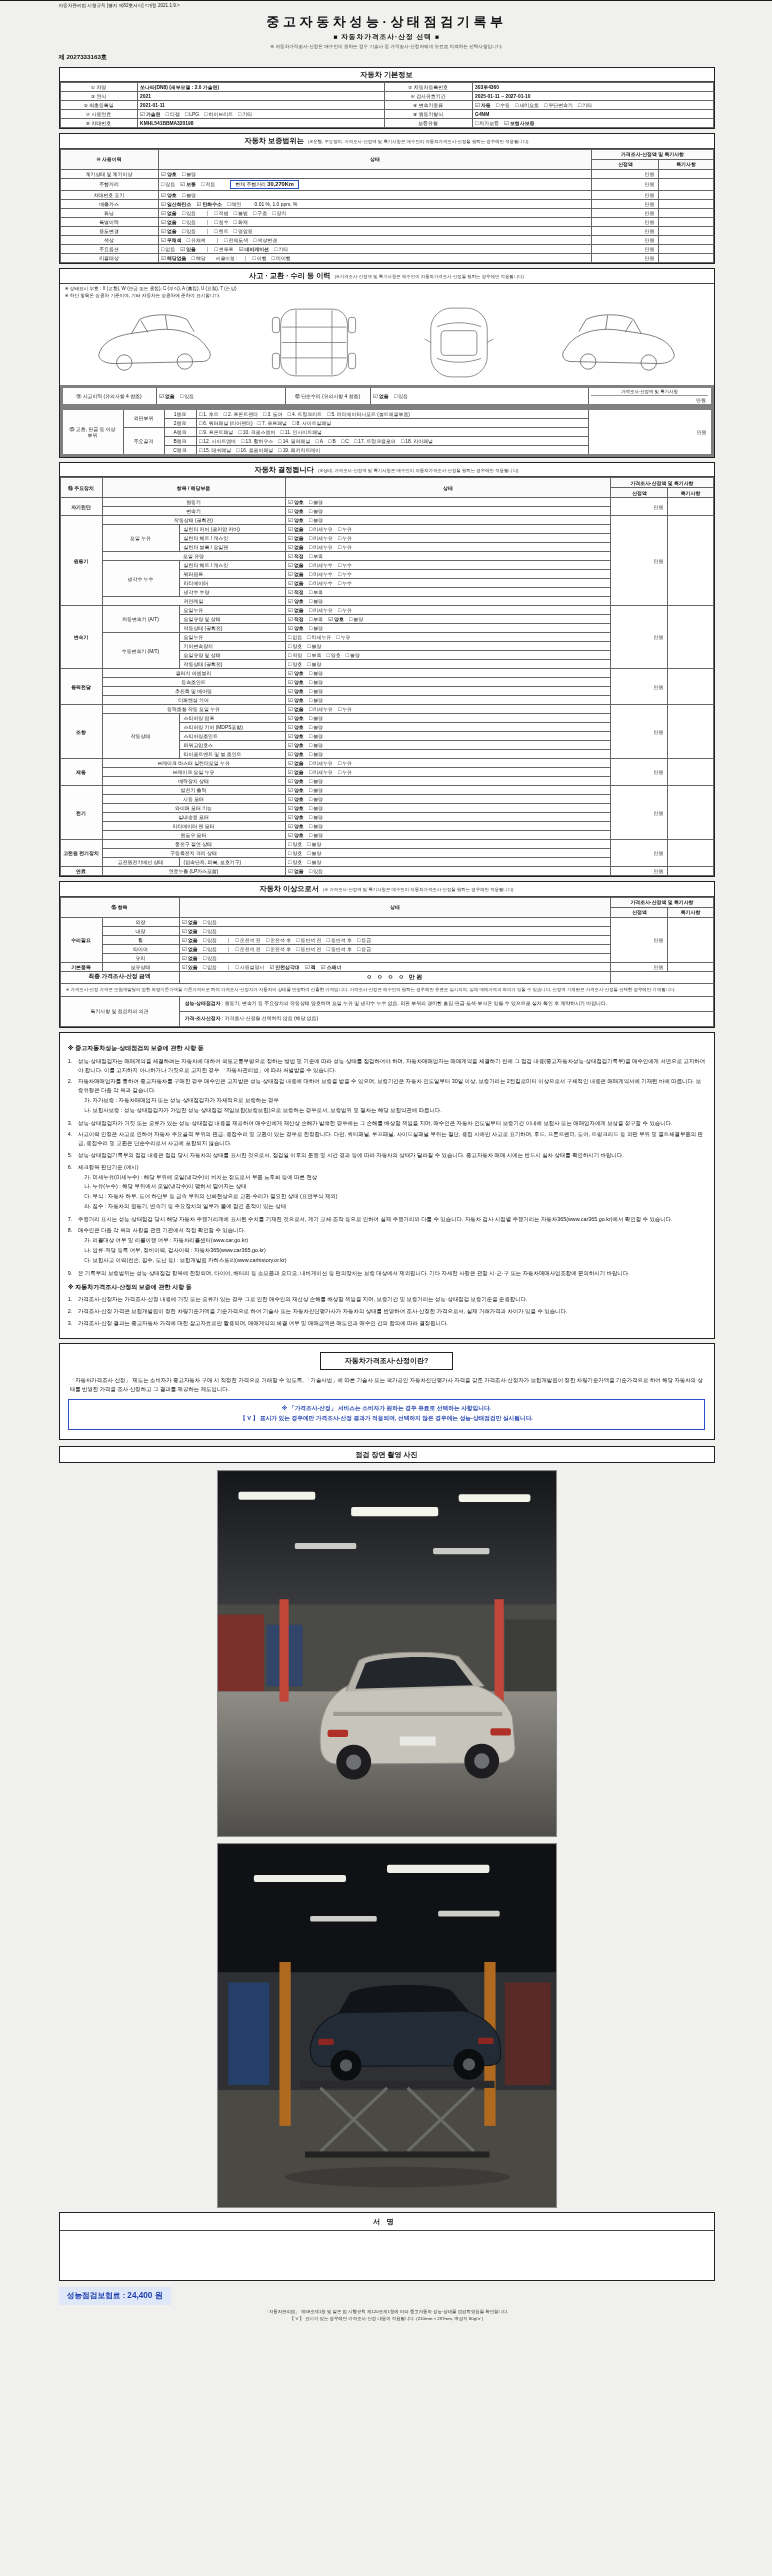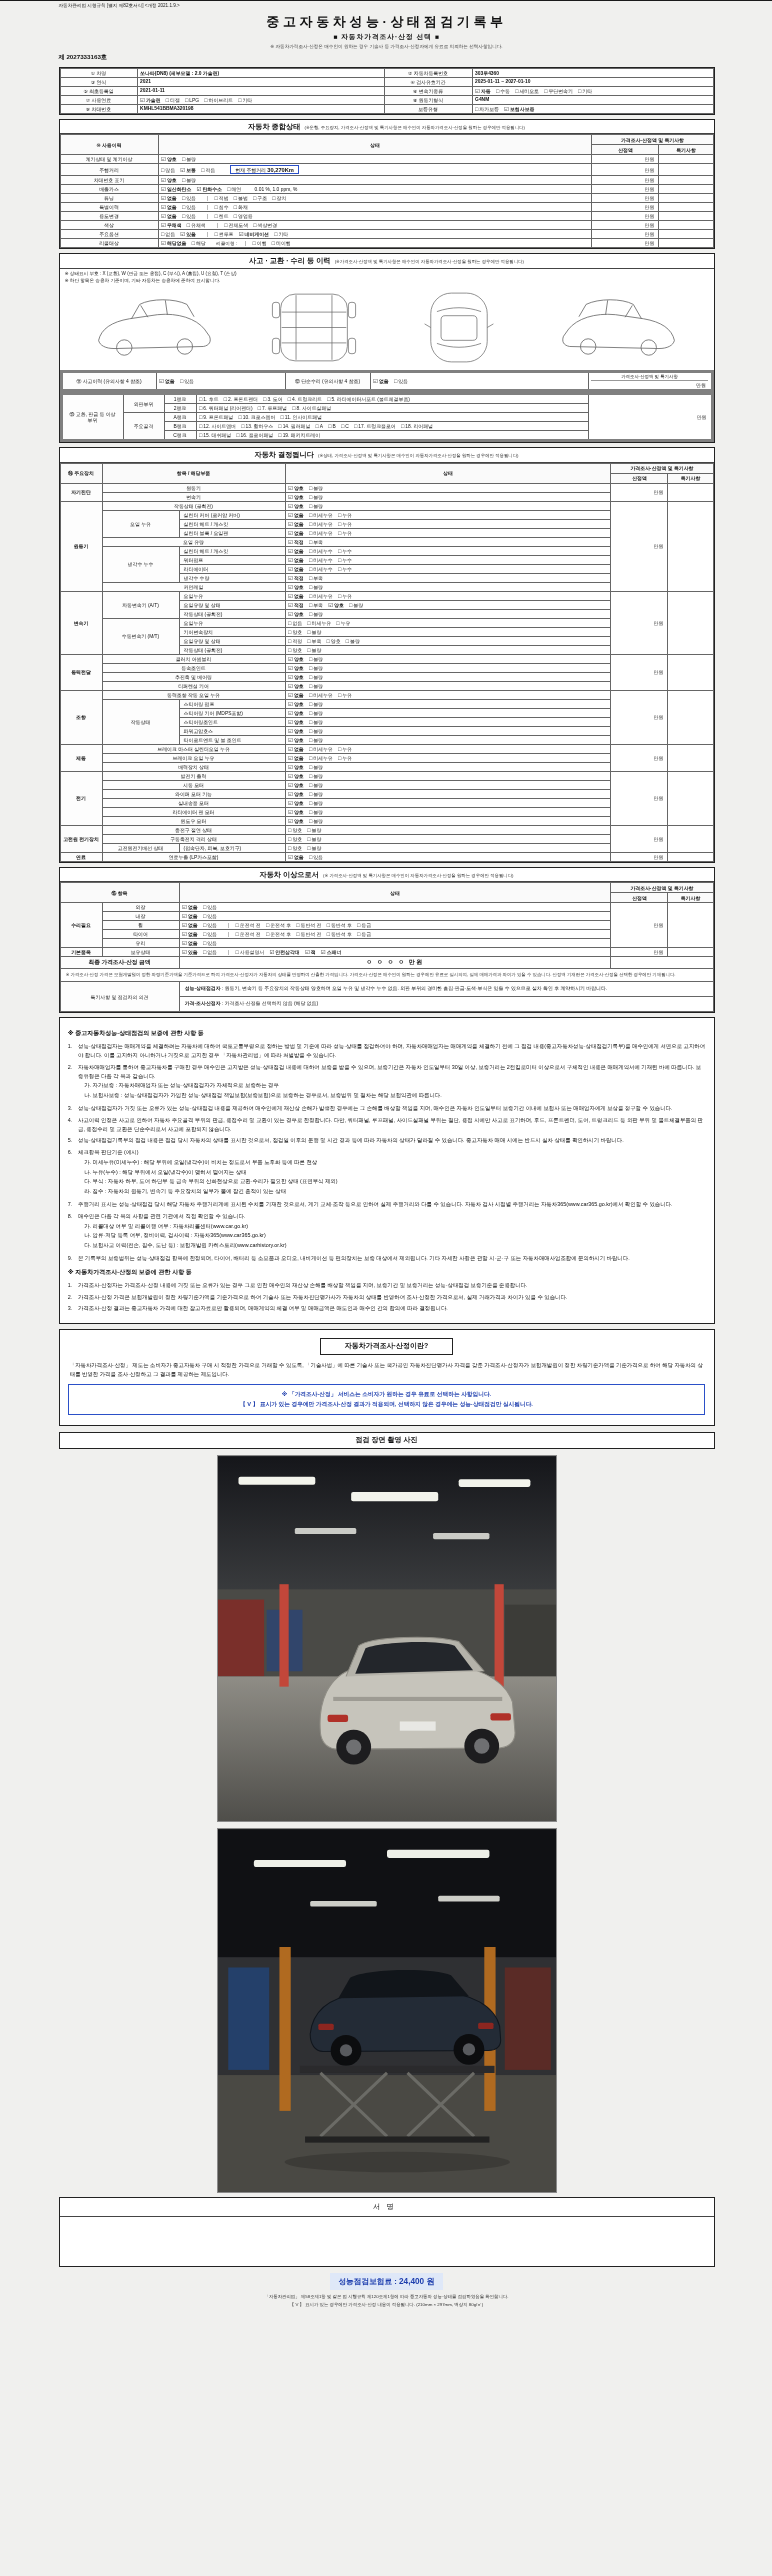--- a/index.html
+++ b/index.html
@@ -47,42 +47,43 @@
   .n-item .txt{flex:1;}
   .n-sub{display:block;margin:1px 0 1px 6.2px;}
   .pricing-body{padding:8.2px 7.2px 7.2px;text-align:center;background:#fff;}
   .p-title{display:inline-block;border:0.8px solid #222;padding:2.6px 24px;font-weight:bold;font-size:7px;}
   .p-text{text-align:left;font-size:5.4px;line-height:1.65;margin:6.2px 3.1px 5.2px;}
   .p-box{border:1px solid #2b50c8;color:#1f3fae;font-weight:bold;font-size:5.7px;line-height:1.75;padding:4.6px;margin:1px 1px 2.1px;background:#fff;}
   .photos{margin-top:6.2px;}
   .ph-title{text-align:center;font-weight:bold;font-size:7px;border:0.8px solid #222;background:#fff;padding:2.6px;}
   .ph-wrap{display:flex;justify-content:center;margin-top:6.2px;}
   .photo{border:0.5px solid #8a8a8a;display:block;}
-  .sign-title{text-align:center;font-weight:normal;font-size:7.2px;letter-spacing:6.2px;padding:3.6px 0;border-bottom:0.5px solid #444;background:#fff;}
+  .sign-title{text-align:center;font-weight:bold;font-size:7.2px;letter-spacing:6.2px;padding:3.6px 0;border-bottom:0.5px solid #444;background:#fff;}
   .sign-space{height:49px;background:#fff;}
-  .premium{text-align:center;margin:6.2px 0 2.1px;}
+  .premium{text-align:left;margin:6.2px 0 2.1px;}
   .premium .pl{background:#dfe8f8;color:#1f3fae;font-weight:bold;font-size:7.7px;padding:3.1px 8.2px;display:inline-block;}
   .premium b{font-size:8.2px;}
   .footer-lines{text-align:center;font-size:4.4px;color:#333;line-height:1.7;margin-top:3.1px;padding-bottom:5.2px;}
 </style>
 </head>
 <body>
 
 <div class="canvas">
   <div class="doc">
     <div class="top-note">자동차관리법 시행규칙 [별지 제82호서식] &lt;개정 2021.1.9.&gt;</div>
 
     <div class="hdr">
       <div class="title">중고자동차성능·상태점검기록부</div>
       <div class="subtitle">■ 자동차가격조사·산정 선택 ■</div>
       <div class="hnote">※ 자동차가격조사·산정은 매수인이 원하는 경우 기술사 등 가격조사·산정자에게 유료로 의뢰하는 선택사항입니다.</div>
       <div class="docno">제 2027333163호</div>
     </div>
 
     <section class="box">
+      <div class="sec-title"><span>자동차 기본정보</span></div>
       <table class="grid">
           <colgroup>
             <col style="width:77px">
             <col style="width:247px">
             <col style="width:88px">
             <col style="width:auto">
           </colgroup>
           <tbody>
             <tr>
               <td class="lbl">① 차명</td>
@@ -112,21 +113,21 @@
               <td class="lbl">⑨ 차대번호</td>
               <td><span class="tv">KMHL541BBMA320198</span></td>
               <td class="lbl">보증유형</td>
               <td><span class="ck"><span class="bx">□</span><span class="cl">자가보증</span></span><span class="ck on"><span class="bx">☑</span><span class="cl">보험사보증</span></span></td>
             </tr>
           </tbody>
         </table>
     </section>
 
     <section class="box">
-      <div class="sec-title"><span>자동차 종합상태</span><span class="tnote">(※운행, 주요장치, 가격조사·산정액 및 특기사항은 매수인이 자동차가격조사·산정을 원하는 경우에만 적용됩니다)</span></div>
+      <div class="sec-title"><span>자동차 보증범위는</span><span class="tnote">(※운행, 주요장치, 가격조사·산정액 및 특기사항은 매수인이 자동차가격조사·산정을 원하는 경우에만 적용됩니다)</span></div>
       <table class="grid">
           <colgroup>
             <col style="width:98px">
             <col style="width:auto">
             <col style="width:67px">
             <col style="width:54px">
           </colgroup>
           <thead>
             <tr>
               <th rowspan="2">⑩ 사용이력</th>

